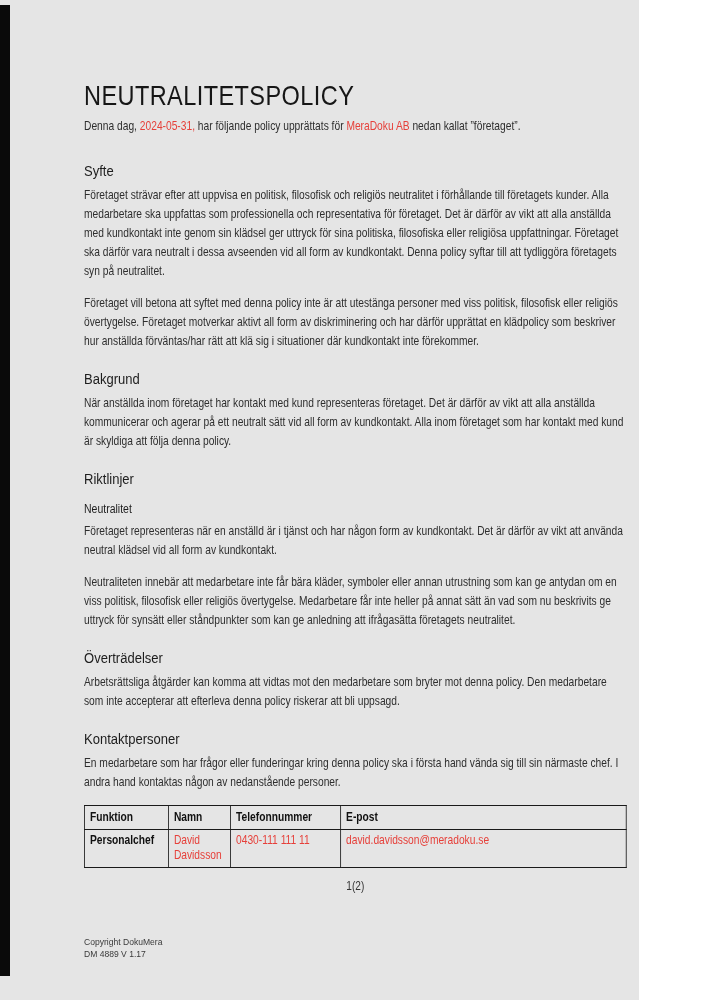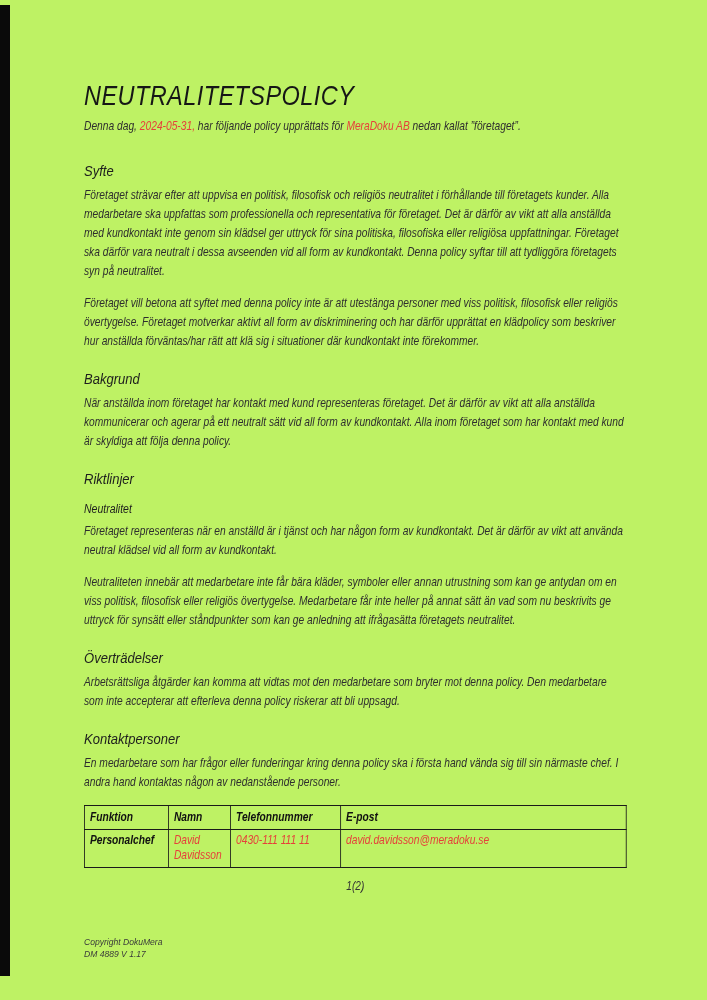--- a/index.html
+++ b/index.html
@@ -1,24 +1,23 @@
 <!DOCTYPE html>
 <html><head>
   <meta charset="utf-8">
   <style>
     html, body { margin: 0; padding: 0; background: #ffffff; }
     .page {
       position: relative;
-      width: 707px;
+      width: 639px;
       height: 1000px;
-      background: #bef264;
+      background: #e5e5e5;
       overflow: hidden;
       font-family: "Liberation Sans", sans-serif;
       color: #2e2e2e;
-      font-style: italic;
     }
     .edge-bar {
       position: absolute;
       left: 0; top: 5px;
       width: 10px; height: 971px;
       background: #0a0a0a;
     }
     .content {
       position: absolute;
       left: 84px; top: 82px;

